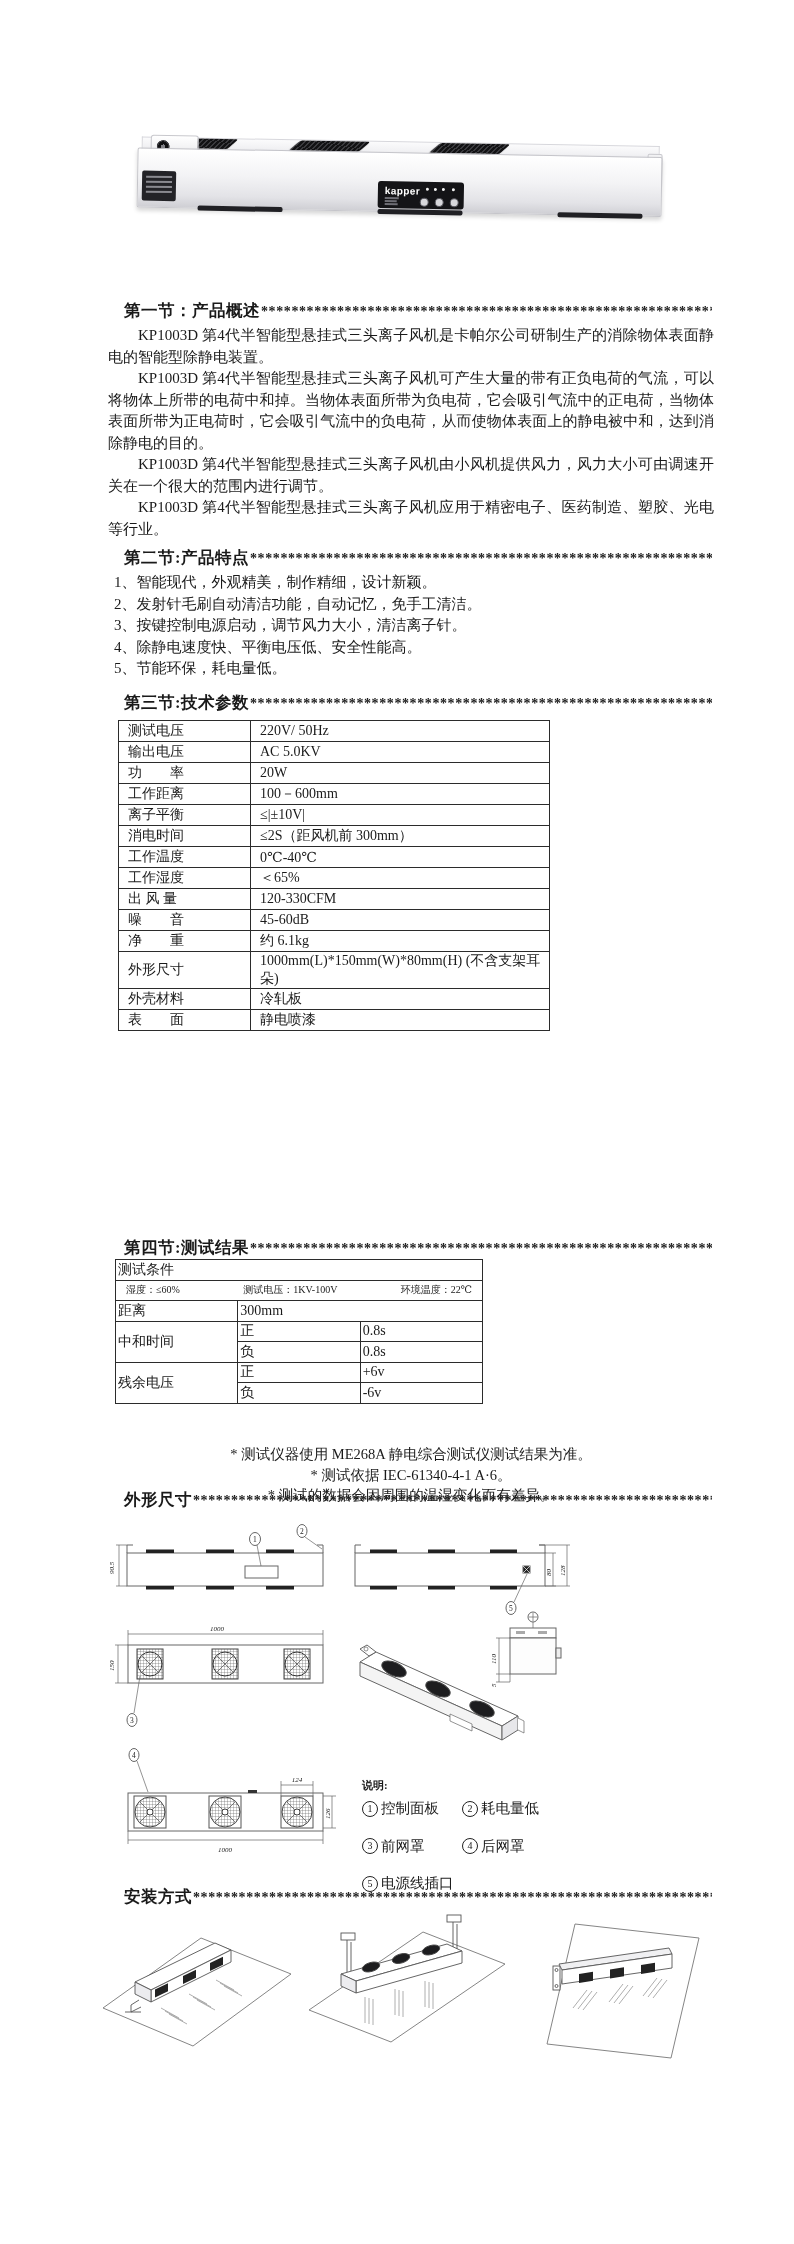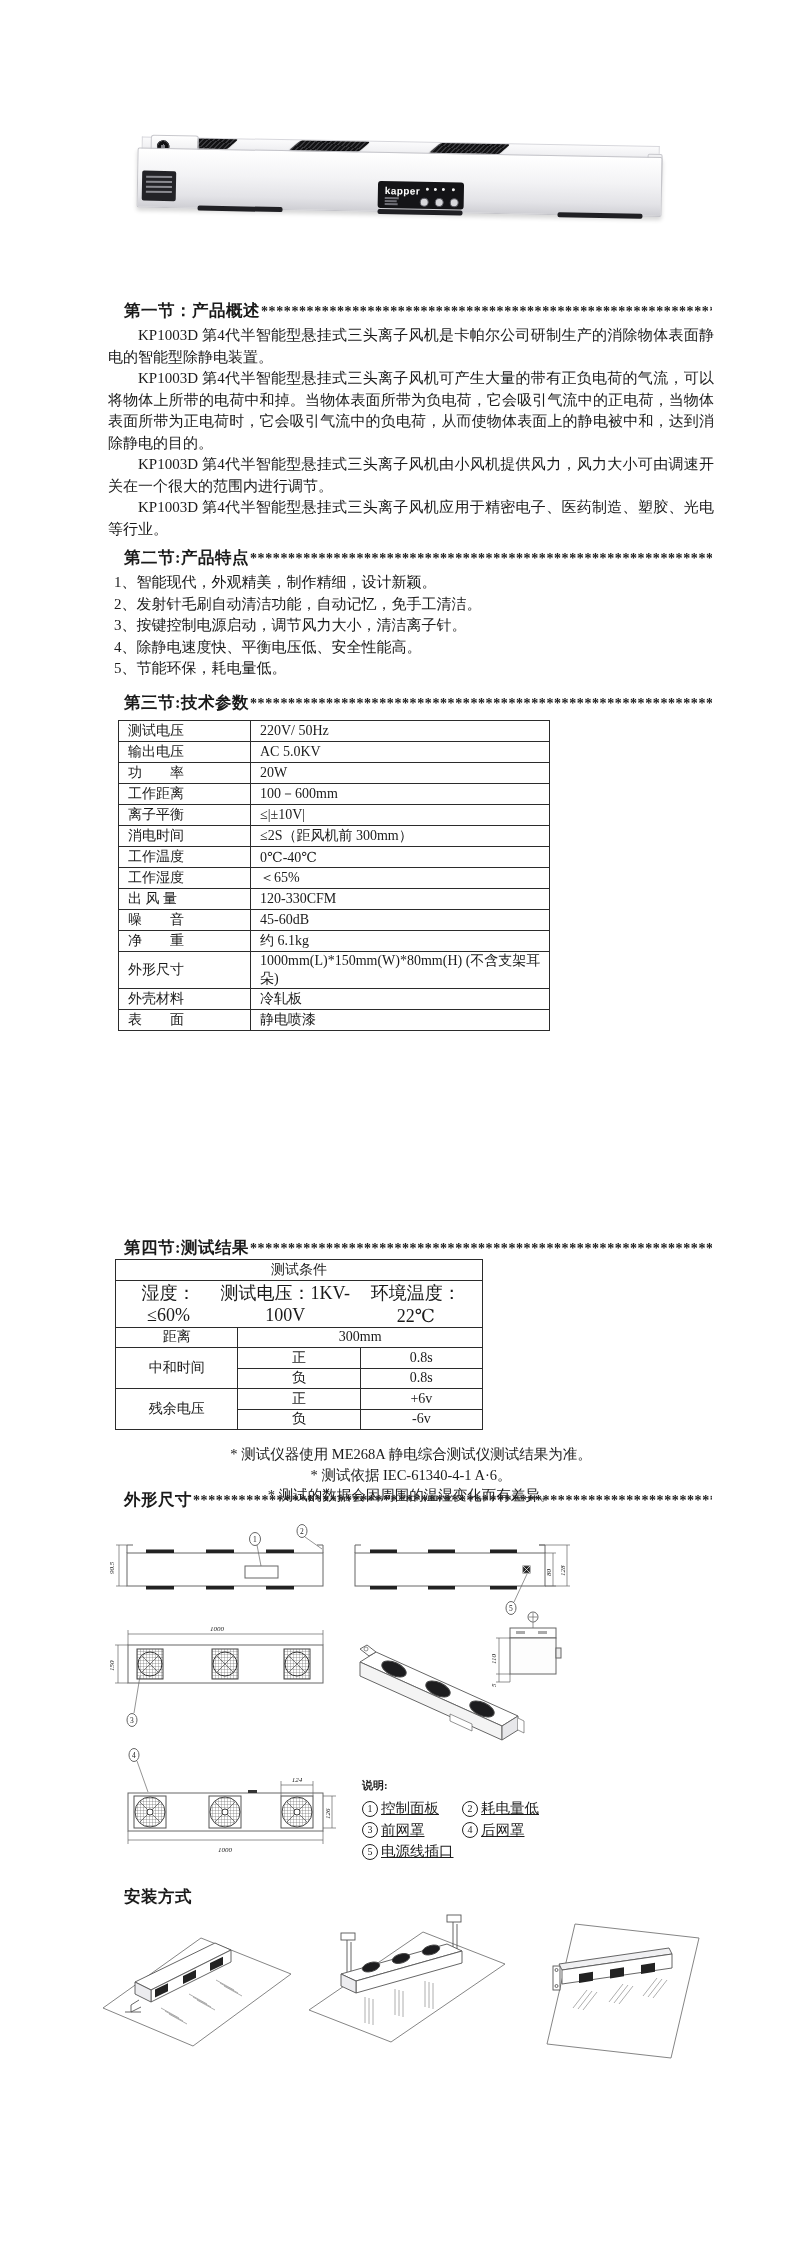--- a/index.html
+++ b/index.html
@@ -38,29 +38,29 @@
   .bodytext{position:absolute;left:108px;width:606px;font-size:15px;line-height:21.5px;text-align:justify;}
   .para{margin:0;text-indent:2em;}
   .feature{line-height:21.6px;padding-left:6px;}
 
   
   table{border-collapse:collapse;table-layout:fixed;}
   .spec-table{position:absolute;left:118px;top:720px;width:432px;border:1.5px solid #2b2b2b;}
   .spec-table td{border:1px solid #2b2b2b;font-size:14px;height:20px;padding:0 4px 0 9px;}
   .spec-table td.lbl{width:118px;}
   .test-table{position:absolute;left:115px;top:1259px;width:368px;border:1.5px solid #2b2b2b;}
-  .test-table td{border:1px solid #2b2b2b;font-size:14px;height:19.5px;text-align:center;padding:0 2px;}
-  .cond-flex{display:flex;justify-content:space-between;padding:0 8px;font-size:18px;}
+  .test-table td{border:1px solid #2b2b2b;font-size:14px;height:19.5px;padding:0 2px;}
+  .cond-flex{display:flex;justify-content:space-between;padding:0 8px;font-size:10px;}
   .notes{position:absolute;left:108px;top:1444px;width:606px;font-size:14.5px;line-height:20.5px;text-align:center;}
 
   
   .figure-svg{position:absolute;}
   .legend{position:absolute;left:362px;top:1778px;width:230px;font-size:14.5px;}
   .legend-heading{font-weight:bold;font-size:11px;margin-bottom:6px;}
-  .legend-grid{display:grid;grid-template-columns:100px auto;row-gap:3px;line-height:18.5px;text-decoration:underline;}
+  .legend-grid{display:grid;grid-template-columns:100px auto;row-gap:19px;line-height:18.5px;}
   .cnum{display:inline-block;width:14px;height:14px;line-height:14px;border:1px solid #222;border-radius:50%;
         text-align:center;font-size:10px;margin-right:3px;vertical-align:1.5px;}
   svg text{font-family:"Liberation Serif","DejaVu Serif",serif;}
   .dimtxt{font-size:7px;font-style:italic;fill:#222;}
   .cotxt{font-size:7.5px;fill:#222;}
 </style>
 </head>
 <body>
 
 <div class="page">
@@ -373,21 +373,21 @@
     <div class="legend-heading">说明:</div>
     <div class="legend-grid">
       <div><span class="cnum">1</span><span>控制面板</span></div>
       <div><span class="cnum">2</span><span>耗电量低</span></div>
       <div><span class="cnum">3</span><span>前网罩</span></div>
       <div><span class="cnum">4</span><span>后网罩</span></div>
       <div><span class="cnum">5</span><span>电源线插口</span></div>
     </div>
   </div>
 
-  <div class="sec-head" style="top:1886px;flex-direction:column;">
+  <div class="sec-head" style="top:1886px;">
     <span class="sec-title">安装方式</span>
     <span class="stars">****************************************************************************************</span>
   </div>
 
   <svg class="figure-svg" style="left:95px;top:1912px;" width="612" height="155" viewBox="0 0 612 155">
 
     <g stroke="#777" fill="none" stroke-width="0.9">
       <path d="M8,96 L106,26 L196,62 L98,134 Z"></path>
       <path d="M40,70 L120,31 L136,38 L56,78 Z" fill="#fff" stroke="#555"></path>
       <path d="M56,78 L136,38 L136,50 L56,90 Z" fill="#fff" stroke="#555"></path>

